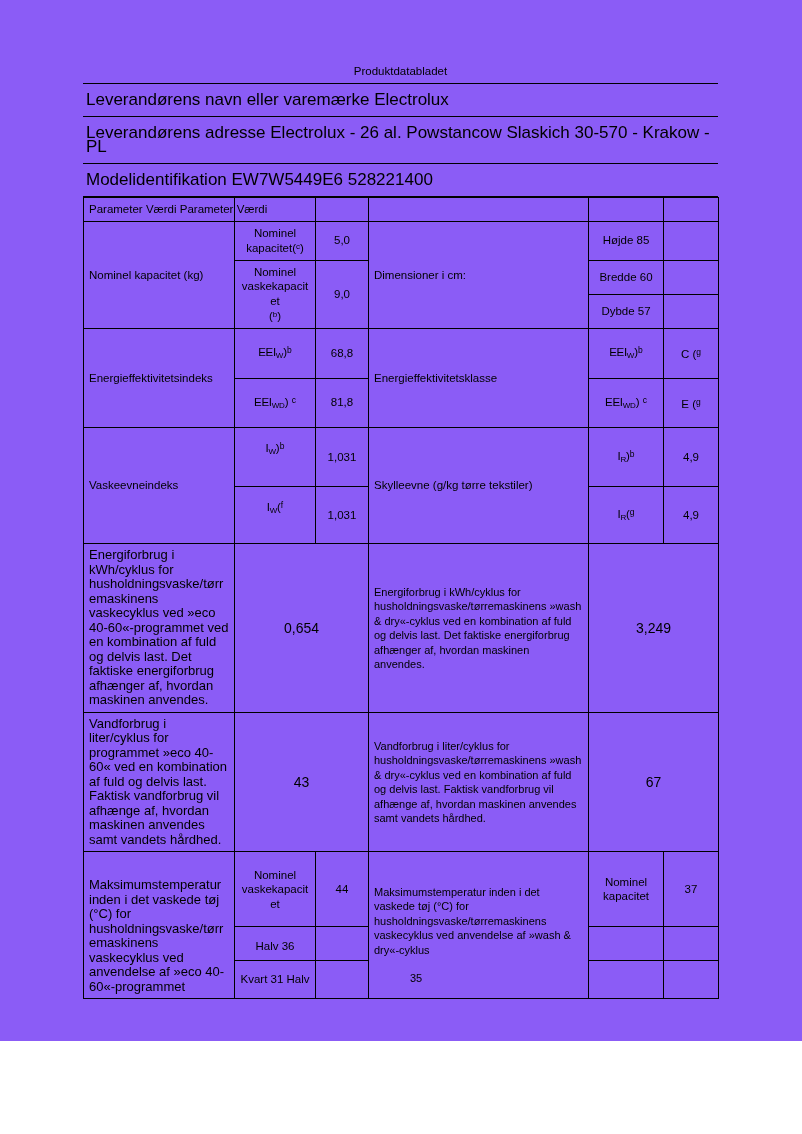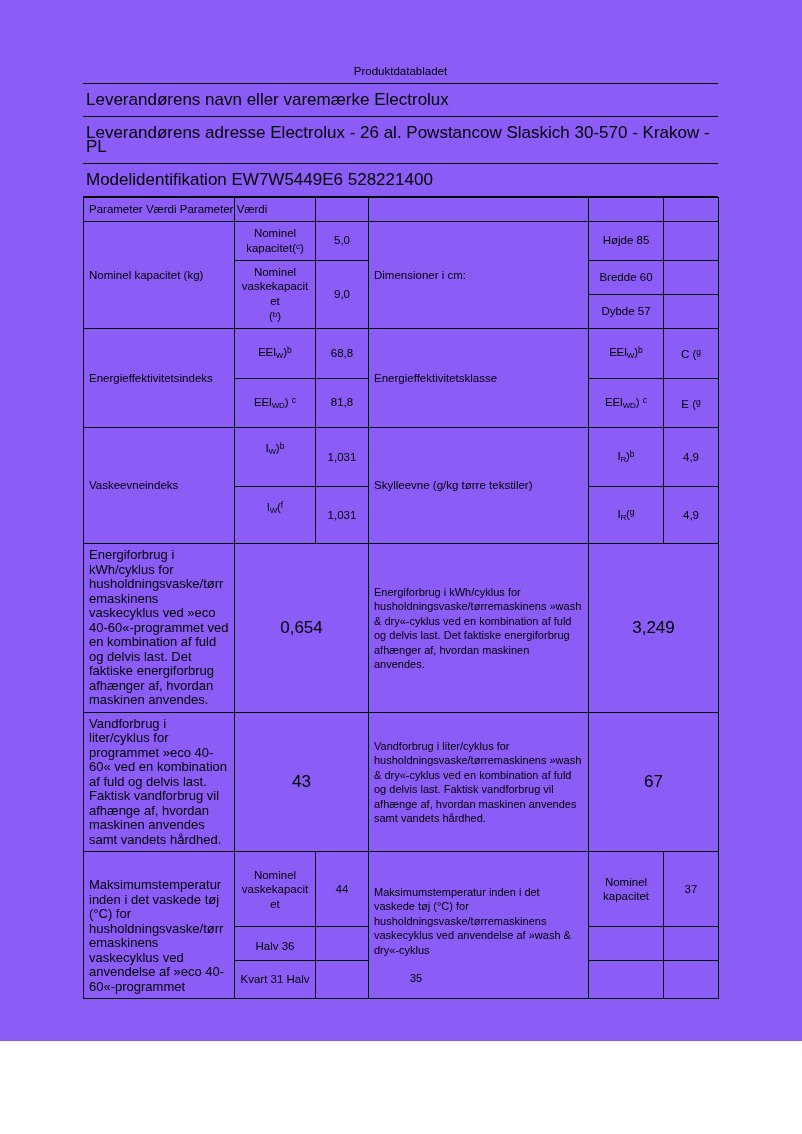--- a/index.html
+++ b/index.html
@@ -105,21 +105,21 @@
     line-height: 14.2px;
     padding: 8px 7px 8px 5px;
   }
   .desc-r {
     font-size: 11px;
     line-height: 14.2px;
     padding: 8px 7px 8px 6px;
   }
   .val-big {
     text-align: center;
-    font-size: 17px;
+    font-size: 14px;
   }
   
   .spill {
     white-space: nowrap;
     overflow: visible;
   }
 </style>
 </head>
 <body>
 

